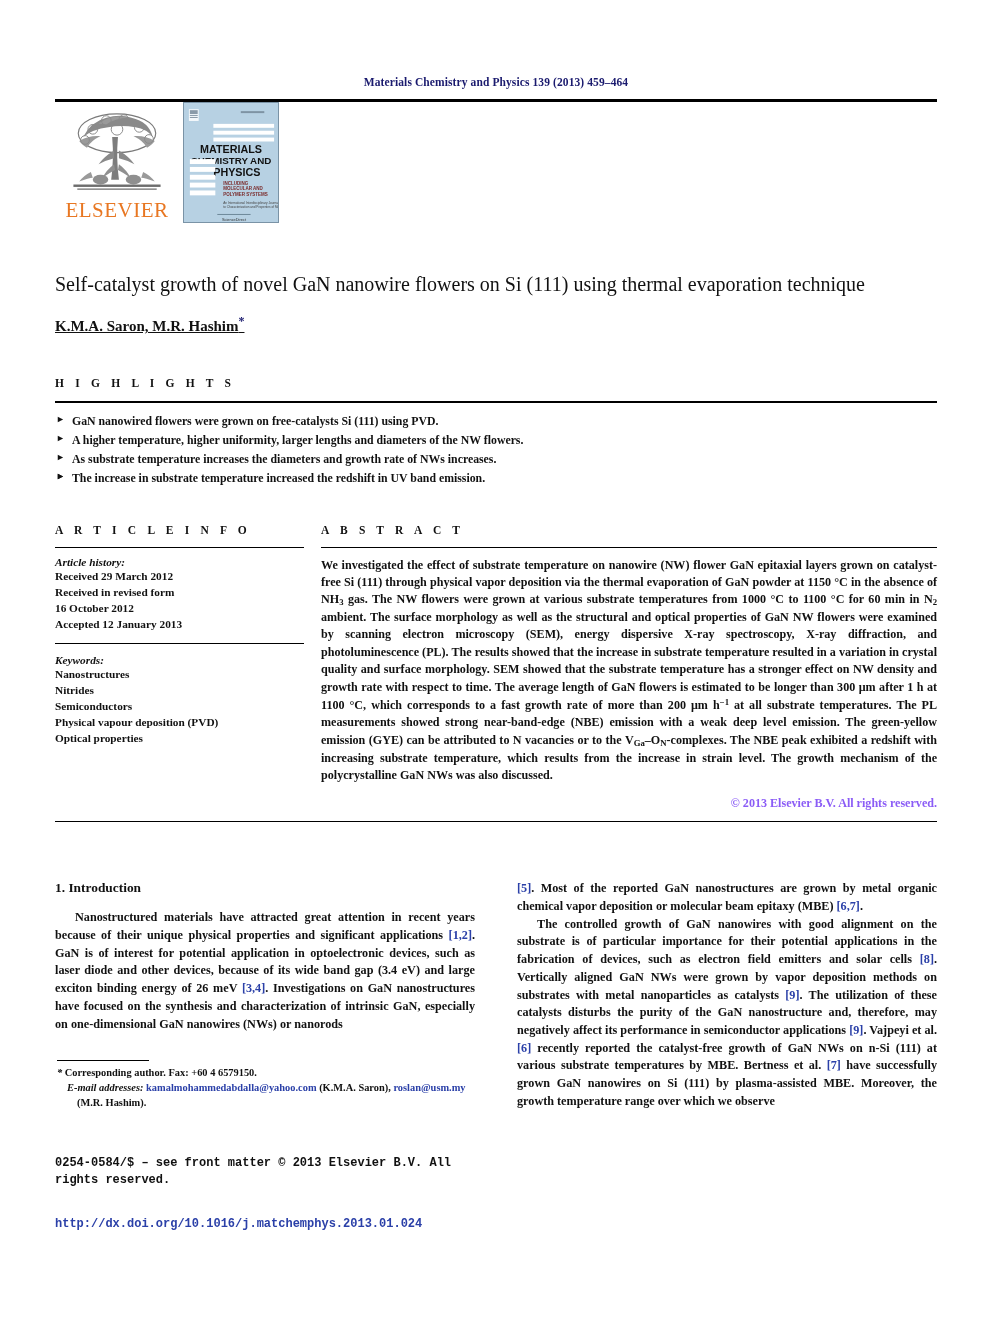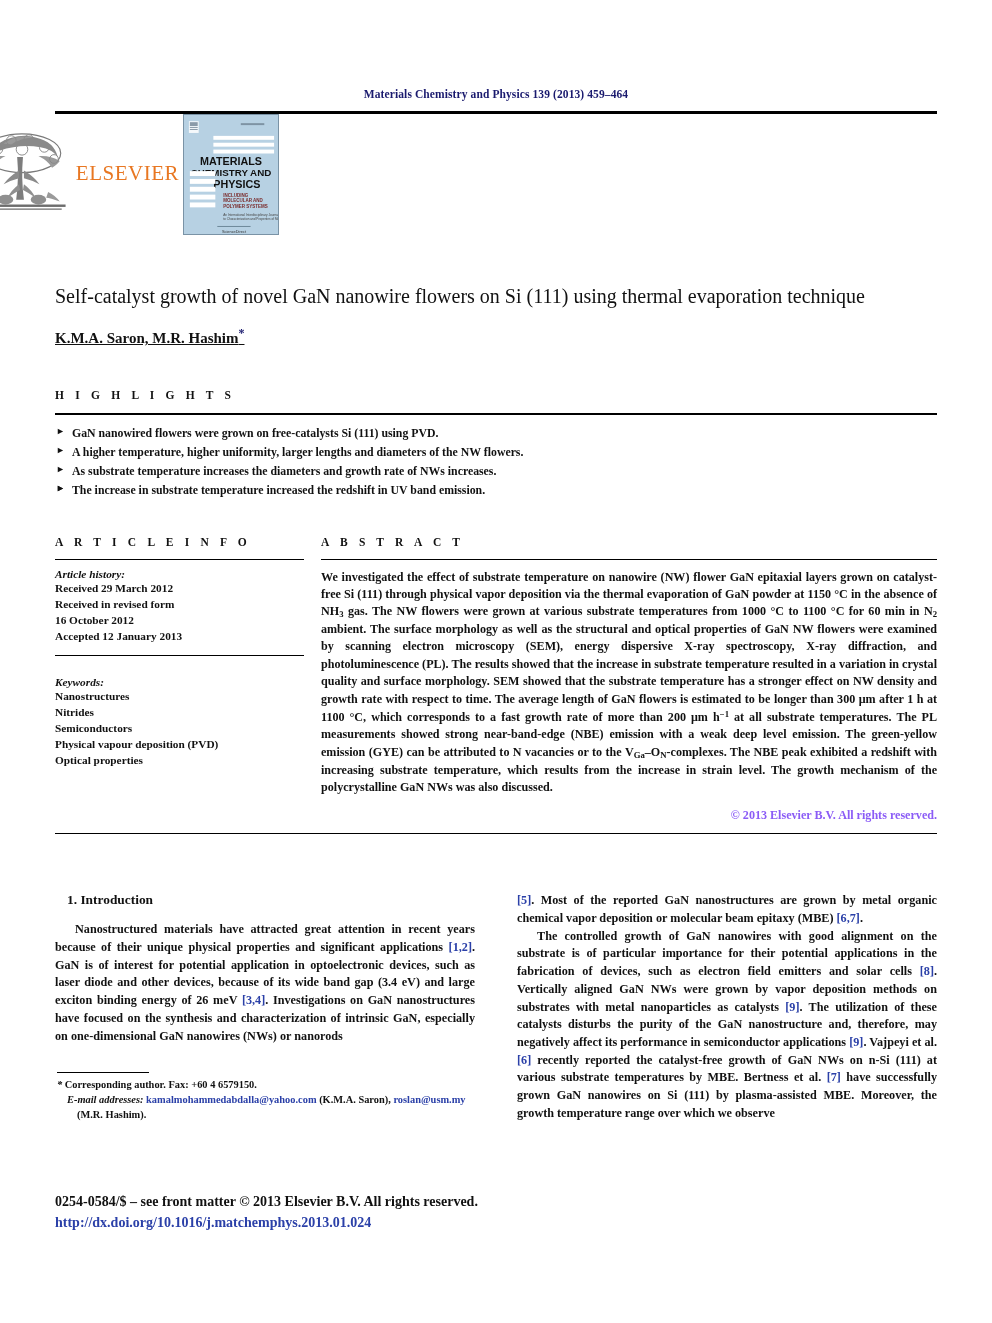--- a/index.html
+++ b/index.html
@@ -7,21 +7,21 @@
   body {
     width: 992px;
     height: 1323px;
     background: #ffffff;
     font-family: "Liberation Serif", serif;
     color: #000000;
     position: relative;
     overflow: hidden;
   }
 
-  .page { position: relative; width: 992px; height: 1271px; padding: 16px 55px; }
+  .page { position: relative; width: 992px; height: 1271px; padding: 4px 55px; }
 
   
   .running-head {
     text-align: center;
     font-family: "Liberation Serif", serif;
     font-weight: bold;
     font-size: 11.5px;
     color: #1a1a6e;
     padding-top: 72px;
     letter-spacing: .1px;
@@ -32,21 +32,21 @@
     margin-top: 11px;
     border-top: 3px solid #000;
     display: flex;
     align-items: stretch;
     height: 124px;
   }
   .elsevier-logo {
     width: 124px;
     flex: 0 0 124px;
     display: flex;
-    flex-direction: row;
+    flex-direction: column;
     align-items: center;
     justify-content: flex-end;
     padding-bottom: 2px;
     background: #fff;
   }
   .tree-wrap { width: 108px; height: 92px; }
   .elsevier-word {
     font-family: "Liberation Serif", serif;
     font-size: 21px;
     letter-spacing: 0.5px;
@@ -160,21 +160,21 @@
     font-style: italic; font-weight: bold;
     font-size: 11.3px; color: #111;
   }
   .info-line {
     font-family: "Liberation Serif", serif;
     font-weight: bold;
     font-size: 11.3px;
     line-height: 1.42;
     color: #111;
   }
-  .kw-block { margin-top: 20px; }
+  .kw-block { margin-top: 10px; }
 
   .abs-text {
     margin-top: 9px;
     font-family: "Liberation Serif", serif;
     font-weight: bold;
     font-size: 12.1px;
     line-height: 1.44;
     text-align: justify;
     color: #111;
   }
@@ -193,21 +193,21 @@
     margin-top: 58px;
     display: flex;
     gap: 42px;
   }
   .bcol { width: 420px; flex: 0 0 420px; position: relative; }
   .sec-title {
     font-family: "Liberation Serif", serif;
     font-weight: bold;
     font-size: 13.4px;
     color: #111;
-    margin: 0 0 13px 12px;
+    margin: 0 0 13px 0;
   }
   .para {
     font-family: "Liberation Serif", serif;
     font-weight: bold;
     font-size: 12.2px;
     line-height: 1.45;
     text-align: justify;
     color: #111;
     margin: 0;
     text-indent: 20px;
@@ -225,25 +225,26 @@
     line-height: 1.42;
     color: #111;
   }
   .fn-line .lbl { font-style: italic; }
   .fn-line a, .fn-line .link { color: #2b40a8; text-decoration: none; }
   .fn-star { padding-left: 10px; text-indent: -10px; }
   .fn-email { padding-left: 20px; text-indent: -10px; }
 
   .imprint { position: absolute; left: 55px; bottom: 38px; width: 430px; }
   .imprint-line {
-    font-family: Liberation Serif, serif;
-    font-weight: bold;
-    font-size: 14px;
+    font-family: Liberation Mono, monospace;
+    font-weight: bold;
+    font-size: 12px;
     line-height: 1.45;
     color: #111;
+    margin-top: 26px;
   }
   .imprint-doi { color: #2b40a8; }
 
   sub { font-size: .72em; vertical-align: -0.25em; }
   sup { font-size: .72em; vertical-align: 0.45em; }
 </style>
 </head>
 <body>
 
 <div class="page">

